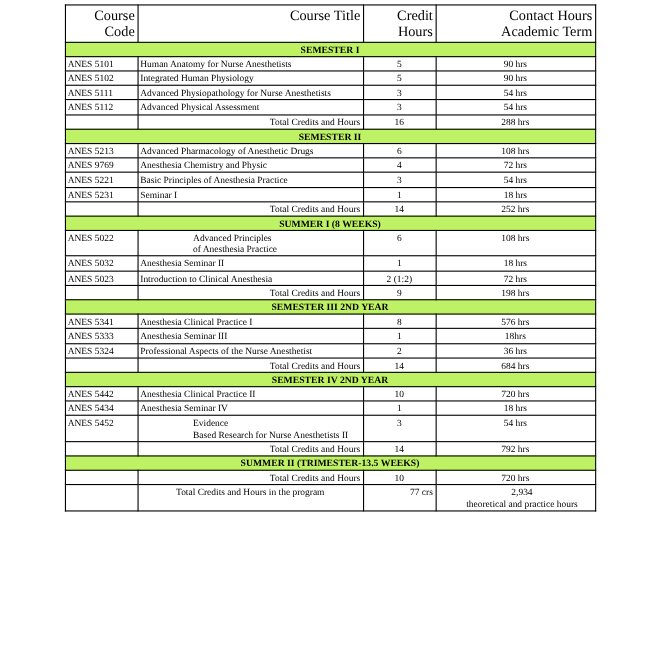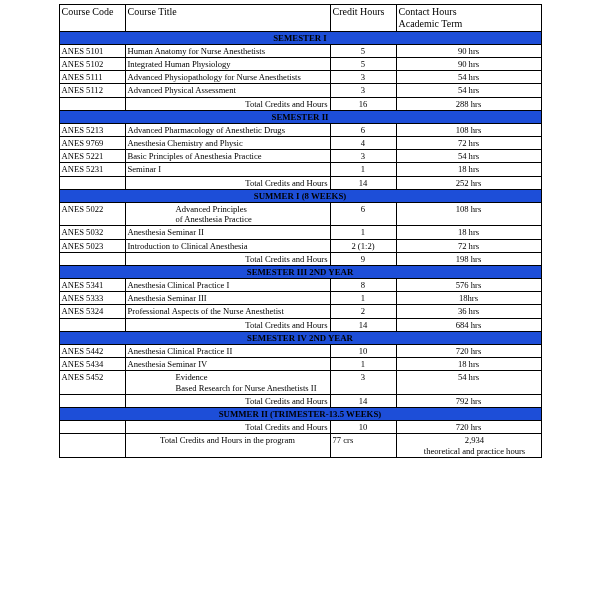--- a/index.html
+++ b/index.html
@@ -36,30 +36,30 @@
     vertical-align: top;
     line-height: 1.18;
     font-weight: normal;
   }
   col.c-code   { width: 66px; }
   col.c-title  { width: 205px; }
   col.c-credit { width: 66px; }
   col.c-contact{ width: 145px; }
 
   thead td {
-    text-align: left;
-    font-weight: bold;
-    font-size: 10px;
+    text-align: right;
+    font-weight: bold;
+    font-size: 13px;
     vertical-align: middle;
     padding: 3px 2px;
   }
   .hdr-two-line { line-height: 1.15; }
 
   tr.section td {
-    background: #1d4ed8;
+    background: #bef264;
     text-align: center;
     font-weight: bold;
     font-size: 8.8px;
     padding: 1px 2px;
   }
   td.code { text-align: left; }
   td.title { text-align: left; }
   td.num { text-align: center; }
   td.contact { text-align: center; }
   td.totals-label {
@@ -68,21 +68,21 @@
     padding-right: 6px;
   }
   td.totals-num { text-align: center; font-weight: bold; }
   td.totals-contact { text-align: center; font-weight: bold; }
   td.blank { }
   .two-line-title span { display: block; margin-left: 48px; }
   td.grand-label {
     text-align: center;
     font-weight: bold;
   }
-  td.grand-num { text-align: left; font-weight: bold; }
+  td.grand-num { text-align: right; font-weight: bold; }
   td.grand-contact { text-align: center; font-weight: bold; line-height: 1.2; }
   td.grand-contact span { display: block; margin-left: 12px; }
 </style>
 </head>
 <body>
 
 <div class="page">
   <table class="curriculum">
     <colgroup>
       <col class="c-code">

